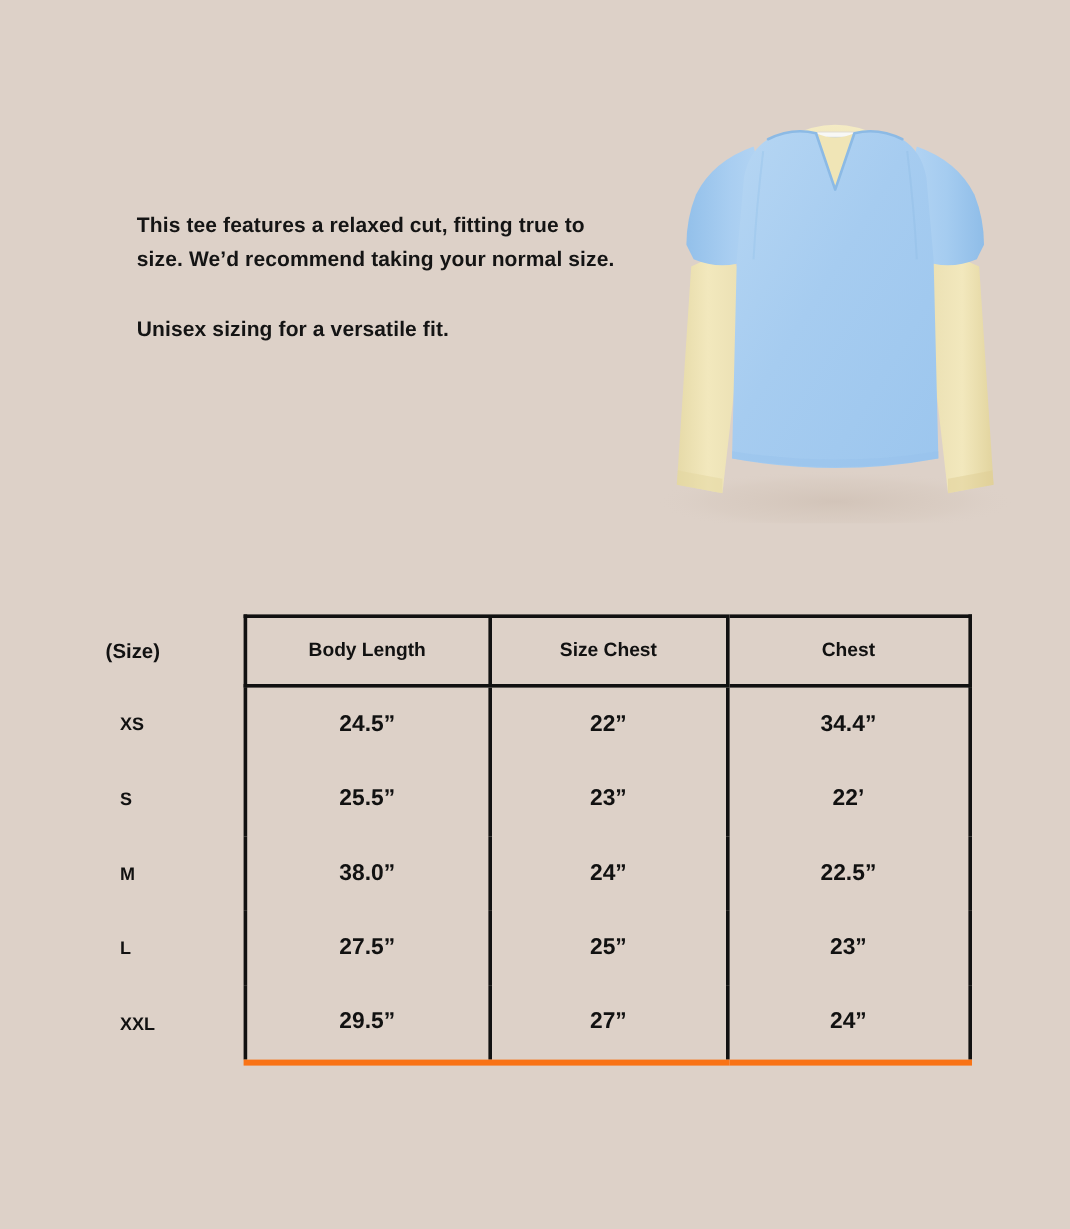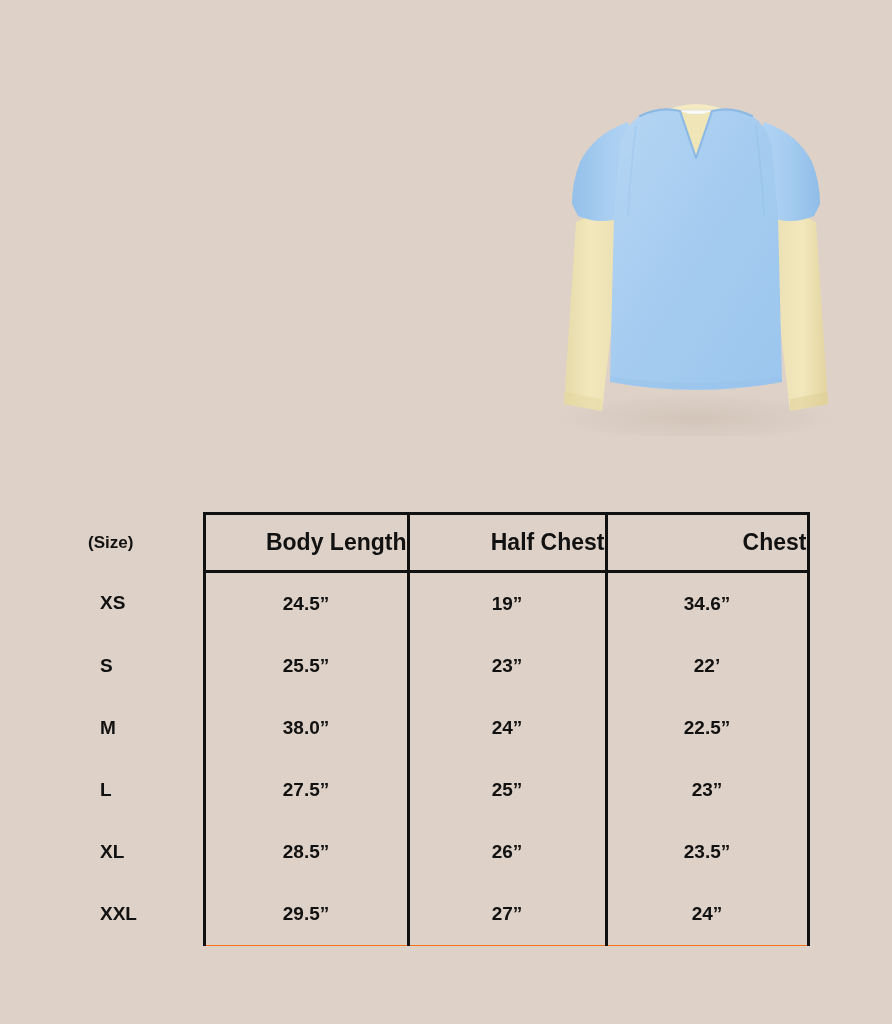--- a/index.html
+++ b/index.html
@@ -83,21 +83,21 @@
     margin: 0;
     font-weight: bold;
     color: #111111;
   }
 
   
   .gutter {
     border: none;
     background: transparent;
     text-align: left;
-    font-size: 19px;
+    font-size: 15px;
     padding-left: 100px !important;
     box-sizing: border-box;
   }
   .gutter.head {
     font-size: 17px;
     padding-left: 88px !important;
   }
 
   
   .cell {
@@ -107,42 +107,46 @@
     font-size: 19px;
     background: transparent;
   }
   .cell + .cell { border-left: 3px solid #111111; }
 
   .head-cell {
     border-top: 3px solid #111111;
     border-bottom: 3px solid #111111;
     border-left: 3px solid #111111;
     border-right: 3px solid #111111;
-    text-align: right;
-    font-size: 23px;
+    text-align: center;
+    font-size: 16px;
     height: 55px;
     background: transparent;
   }
 
   tr.row-head td { height: 55px; }
   tr.row-data td { height: 62px; }
-  tr.row-last td.cell { border-bottom: 1px solid #f97316; }
+  tr.row-last td.cell { border-bottom: 5px solid #f97316; }
   tr.row-first td.cell { border-top: none; }
 
   
   .size-table td.cell:not(:last-child) { border-right: 0; }
   .size-table td.head-cell:not(:last-child) { border-right: 0; }
   .size-table td.cell:last-child { border-right: 3px solid #111111; }
   .size-table td.head-cell:last-child { border-right: 3px solid #111111; }
 </style>
 </head>
 <body>
 
 <div id="page">
 
+  <div class="copy-block">
+    <p class="copy-para">This tee features a relaxed cut, fitting true to size. We’d recommend taking your normal size.</p>
+    <p class="copy-para second">Unisex sizing for a versatile fit.</p>
+  </div>
 
   <div class="photo">
     <svg viewBox="0 0 360 350" xmlns="http://www.w3.org/2000/svg">
       <defs>
         <linearGradient id="blueBody" x1="0" y1="0" x2="1" y2="1">
           <stop offset="0%" stop-color="#b6d6f3"></stop>
           <stop offset="45%" stop-color="#a6ccf0"></stop>
           <stop offset="100%" stop-color="#9cc6ee"></stop>
         </linearGradient>
         <linearGradient id="blueSleeveL" x1="0" y1="0" x2="1" y2="0">
@@ -234,29 +238,29 @@
       <colgroup>
         <col class="c-size">
           <col class="c-body">
           <col class="c-chest">
           <col class="c-sleeve">
       </colgroup>
       <tbody>
         <tr class="row-head">
           <td class="gutter head">(Size)</td>
           <td class="head-cell">Body Length</td>
-          <td class="head-cell">Half Chest</td>
+          <td class="head-cell">Size Chest</td>
           <td class="head-cell">Chest</td>
         </tr>
 
         <tr class="row-data row-first">
           <td class="gutter">XS</td>
           <td class="cell">24.5”</td>
-          <td class="cell">19”</td>
-          <td class="cell">34.6”</td>
+          <td class="cell">22”</td>
+          <td class="cell">34.4”</td>
         </tr>
 
         <tr class="row-data">
           <td class="gutter">S</td>
           <td class="cell">25.5”</td>
           <td class="cell">23”</td>
           <td class="cell">22’</td>
         </tr>
 
         <tr class="row-data">
@@ -266,26 +270,20 @@
           <td class="cell">22.5”</td>
         </tr>
 
         <tr class="row-data">
           <td class="gutter">L</td>
           <td class="cell">27.5”</td>
           <td class="cell">25”</td>
           <td class="cell">23”</td>
         </tr>
 
-        <tr class="row-data">
-          <td class="gutter">XL</td>
-          <td class="cell">28.5”</td>
-          <td class="cell">26”</td>
-          <td class="cell">23.5”</td>
-        </tr>
 
         <tr class="row-data row-last">
           <td class="gutter">XXL</td>
           <td class="cell">29.5”</td>
           <td class="cell">27”</td>
           <td class="cell">24”</td>
         </tr>
       </tbody>
     </table>
   </div>

